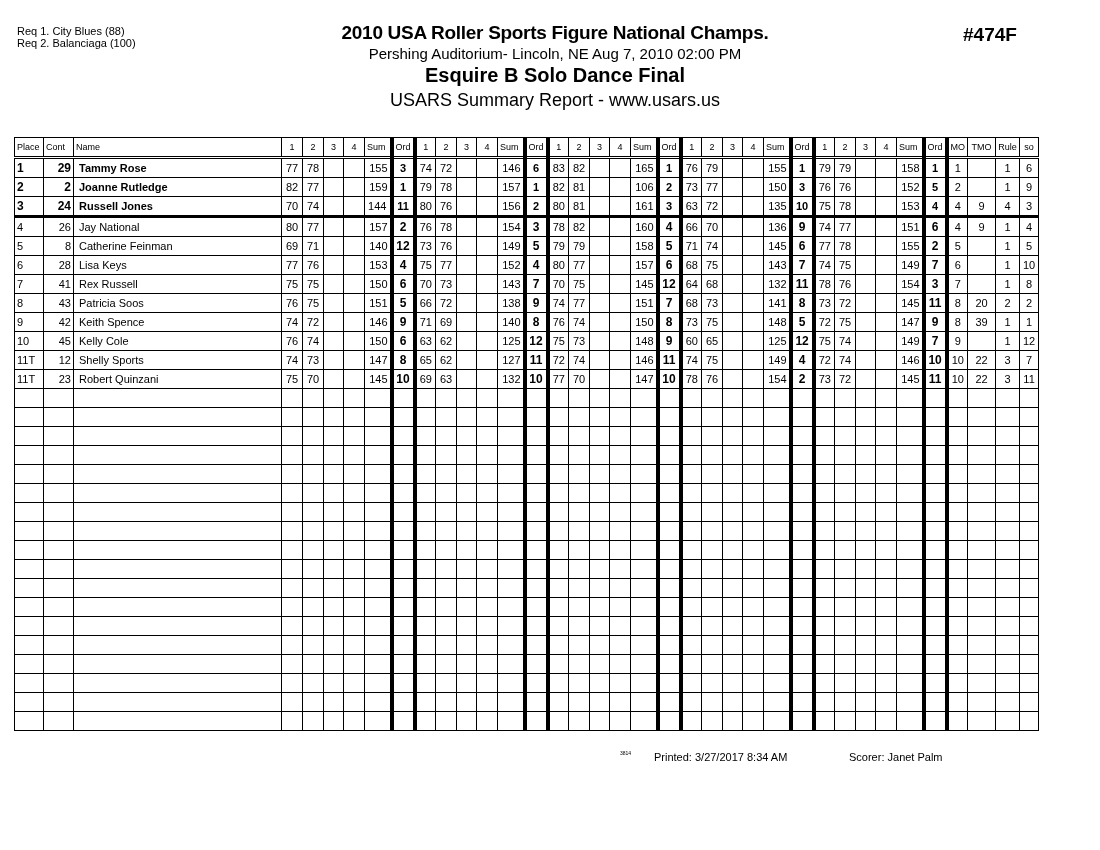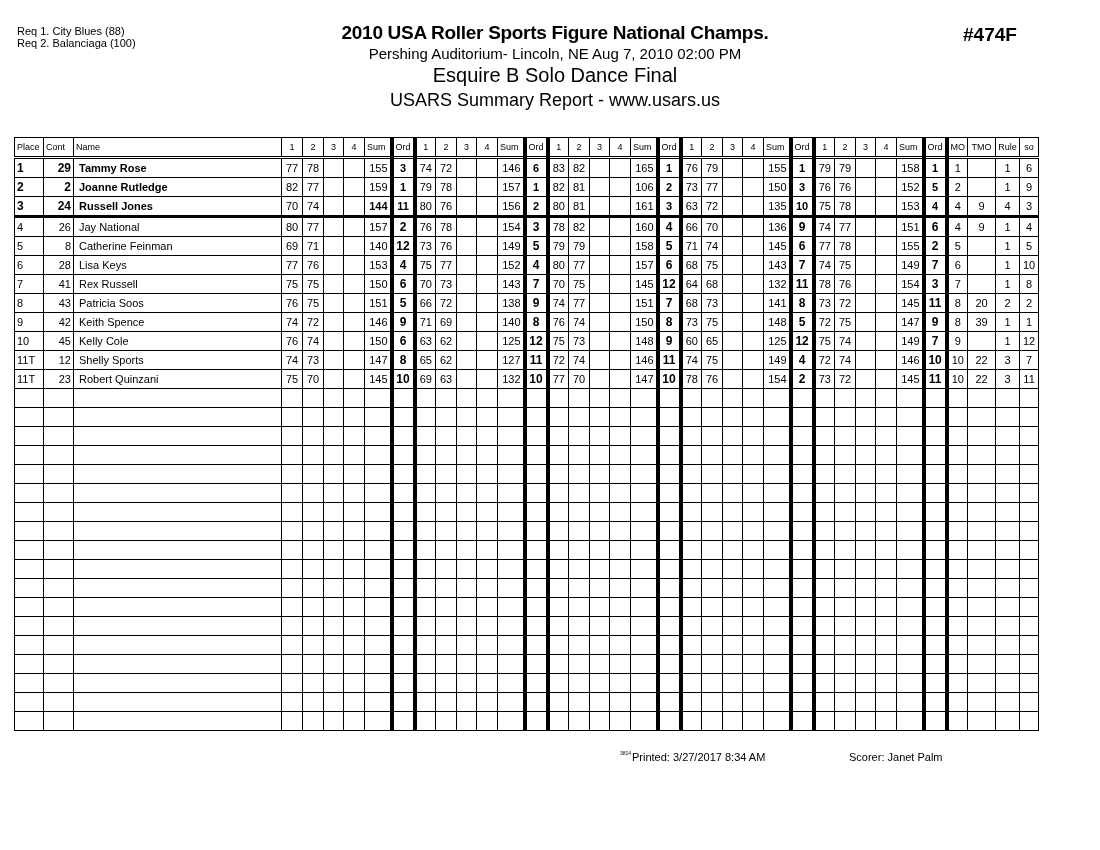--- a/index.html
+++ b/index.html
@@ -1,21 +1,21 @@
 <!DOCTYPE html>
 <html><head>
 <meta charset="utf-8">
 <style>
   html, body { margin:0; padding:0; background:#ffffff; }
   body { width:1100px; height:850px; position:relative; font-family:"Liberation Sans", sans-serif; color:#000; overflow:hidden; }
   .req { position:absolute; left:17px; top:25px; font-size:11px; line-height:12px; }
   .hdr { position:absolute; left:300px; width:510px; text-align:center; }
   .t1 { top:22px; font-size:19px; font-weight:bold; letter-spacing:-0.3px; }
   .t2 { top:45px; font-size:15px; }
-  .t3 { top:64px; font-size:20px; font-weight:normal; }
+  .t3 { top:64px; font-size:20px; font-weight:bold; }
   .t4 { top:90px; font-size:18px; }
   .evno { position:absolute; left:963px; top:24px; font-size:19px; font-weight:bold; }
   table.grid { position:absolute; left:14px; top:137px; border-collapse:collapse; table-layout:fixed; font-size:11px; }
   table.grid td { border:1px solid #000; height:18px; padding:0 2px; white-space:nowrap; overflow:hidden; line-height:18px; }
   table.grid tr.jrow td { height:19px; font-size:11px; }
   table.grid tr.jrow td.blank { border:none; }
   table.grid tr.jrow td.jname { border-top:1px solid #000; border-left:1px solid #000; border-right:1px solid #000; border-bottom:none; padding-left:4px; }
   table.grid tr.colh td { font-size:9px; height:18px; }
   table.grid tr.colh td { border-bottom:3px double #000; }
   td.c { text-align:center; }
@@ -200,21 +200,21 @@
         <td class="c" style="font-weight: normal;">9</td>
       </tr>
       <tr class="top3 sep">
         <td class="big">3</td>
         <td class="r big">24</td>
         <td style="padding-left: 5px;">Russell Jones</td>
         <td class="c" style="font-weight: normal;">70</td>
         <td class="c" style="font-weight: normal;">74</td>
         <td></td>
         <td></td>
-        <td class="r" style="font-weight: bold;">144</td>
+        <td class="r" style="font-weight: normal; text-align: center;">144</td>
         <td class="ord">11</td>
         <td class="c" style="font-weight: normal;">80</td>
         <td class="c" style="font-weight: normal;">76</td>
         <td></td>
         <td></td>
         <td class="r" style="font-weight: normal;">156</td>
         <td class="ord">2</td>
         <td class="c" style="font-weight: normal;">80</td>
         <td class="c" style="font-weight: normal;">81</td>
         <td></td>
@@ -1288,14 +1288,14 @@
         <td class="ord"></td>
         <td></td>
         <td></td>
         <td></td>
         <td></td>
       </tr>
     </tbody>
 </table>
 
 <div class="tiny">3814</div>
-<div class="footer" style="left:632px;">Printed:  3/27/2017  8:34 AM</div>
+<div class="footer" style="left:654px;">Printed:  3/27/2017  8:34 AM</div>
 <div class="footer" style="left:849px;">Scorer:   Janet Palm</div>
 
 </body></html>

